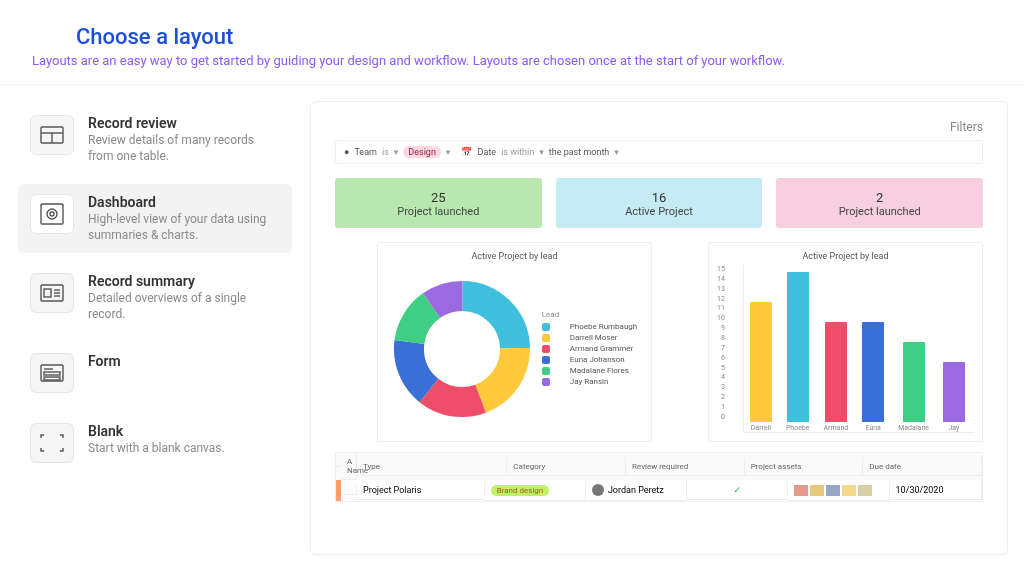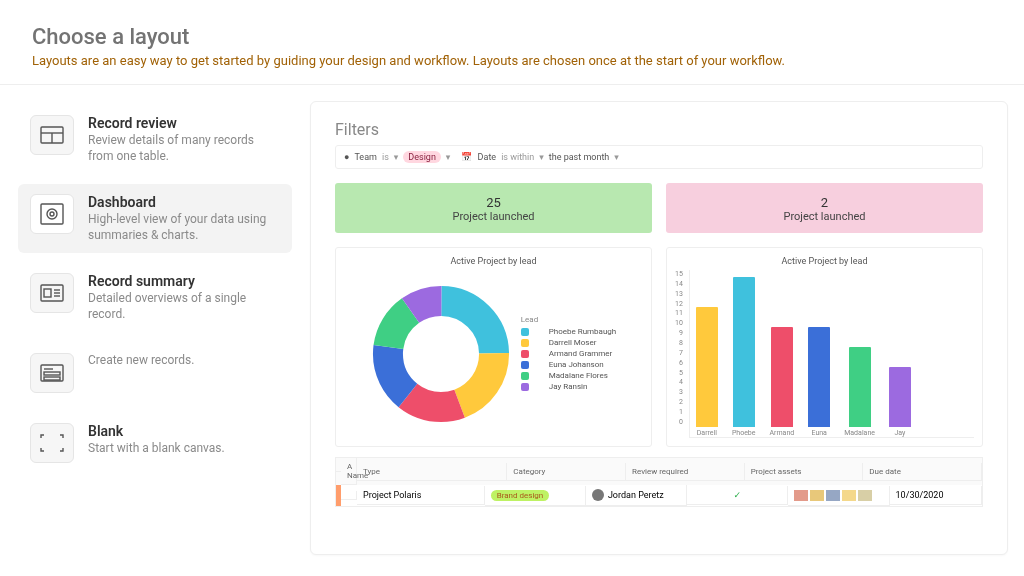--- a/index.html
+++ b/index.html
@@ -1,50 +1,50 @@
 <!DOCTYPE html>
 <html><head>
 <meta charset="utf-8">
 <style>
   * { box-sizing: border-box; margin: 0; padding: 0; font-family: -apple-system, BlinkMacSystemFont, 'Segoe UI', Roboto, sans-serif; }
   body { background: #fff; width: 1024px; height: 576px; overflow: hidden; }
   .header { padding: 24px 32px 16px; border-bottom: 1px solid #eee; }
-  .title { font-size: 22px; font-weight: 500; color: #737373; margin-bottom: 4px; }
-  .subtitle { font-size: 13px; color: #a16207; }
+  .title { font-size: 22px; font-weight: 500; color: #1d4ed8; margin-bottom: 4px; margin-left: 44px; }
+  .subtitle { font-size: 13px; color: #8b5cf6; }
   .content { display: flex; height: calc(100% - 90px); }
   .sidebar { width: 310px; padding: 20px 18px; }
   .layout-option { display: flex; align-items: flex-start; gap: 14px; padding: 10px 12px; border-radius: 6px; cursor: pointer; margin-bottom: 10px; }
   .layout-option.selected { background: #f3f3f3; }
   .layout-icon { width: 44px; height: 40px; background: #fff; border: 1px solid #e5e5e5; border-radius: 6px; display: flex; align-items: center; justify-content: center; flex-shrink: 0; color:#555;}
   .layout-option.selected .layout-icon { background:#fff; }
   .layout-option:not(.selected) .layout-icon { background:#f6f6f6; }
   .layout-text { flex: 1; }
   .layout-name { font-size: 14px; font-weight: 600; color: #333; margin-bottom: 2px; }
   .layout-desc { font-size: 12px; color: #8a8a8a; line-height: 1.3; }
   .preview { flex: 1; background: #fff; border: 1px solid #eee; border-radius: 6px; margin: 16px 16px 16px 0; padding: 18px 24px; box-shadow: 0 1px 2px rgba(0,0,0,0.03); overflow:hidden;}
-  .filters-label { font-size: 16px; color: #888; margin-bottom: 6px; }
+  .filters-label { font-size: 12px; color: #888; margin-bottom: 6px; text-align: right; }
   .filter-bar { border: 1px solid #eee; border-radius: 3px; padding: 5px 8px; font-size: 9px; color: #555; display:flex; align-items:center; gap:5px; margin-bottom:14px;}
   .chip { padding: 1px 5px; border-radius: 6px; font-size: 9px; }
   .chip-pink { background:#ffd7e0; color:#8a2240;}
   .drop { color:#999;}
   .stats { display: flex; gap: 14px; margin-bottom: 14px; }
   .stat { flex: 1; text-align: center; padding: 12px 0 10px; border-radius: 3px; }
   .stat-green { background: #b8e8b0; }
   .stat-blue  { background: #c5ecf4; }
   .stat-pink  { background: #f7cfde; }
   .stat-num { font-size: 13px; color: #333; }
   .stat-lbl { font-size: 11px; color: #444; }
   .charts { display: flex; gap: 14px; height: 200px; }
-  .chart-card { flex: 1; border: 1px solid #eee; border-radius: 3px; padding: 8px; display:flex; flex-direction:column;}
+  .chart-card { flex: 1; border: 1px solid #eee; border-radius: 3px; padding: 8px; display:flex; flex-direction:column;margin-left:42px;}
   .chart-title { font-size: 9px; color: #555; text-align: center; margin-bottom: 4px; }
   .donut-body { display:flex; align-items:center; justify-content:center; gap:10px; flex:1;}
   .legend { font-size: 8px; color:#555; }
   .legend-item { display:flex; align-items:center; gap:20px; margin-bottom:2px;}
   .legend-sw { width:8px; height:8px; border-radius:2px; display:inline-block;}
-  .bar-body { display:flex; align-items:stretch; flex:1; gap:6px;}
+  .bar-body { display:flex; align-items:stretch; flex:1; gap:18px;}
   .yaxis { display:flex; flex-direction:column; justify-content:space-between; font-size:7px; color:#888; text-align:right; padding-bottom:12px;}
   .bars { flex:1; display:flex; align-items:flex-end; gap:14px; border-left:1px solid #eee; border-bottom:1px solid #eee; padding: 0 6px;}
   .bar-col { display:flex; flex-direction:column; align-items:center; }
   .bar { width: 22px; border-radius: 1px 1px 0 0;}
   .bar-lbl { font-size:7px; color:#888; margin-top:2px;}
   .table { margin-top: 10px; border:1px solid #eee; font-size:9px; }
   .trow { display:flex; align-items:center; }
   .trow.head { background:#fafafa; color:#666; font-size:8px;}
   .tcell { border-right:1px solid #eee; border-bottom:1px solid #eee; padding:4px 6px; display:flex; align-items:center; gap:4px;}
   .handle { width:5px; background:#ff9d6c; align-self:stretch;}
@@ -112,21 +112,21 @@
     <div class="layout-option">
       <div class="layout-icon">
         <svg width="24" height="18" viewBox="0 0 24 18" fill="none" stroke="#555" stroke-width="1.4">
             <rect x="1" y="1" width="22" height="16" rx="1"></rect>
             <line x1="4" y1="5" x2="13" y2="5"></line>
             <rect x="4" y="8" width="16" height="3"></rect>
             <rect x="4" y="13" width="16" height="3"></rect>
           </svg>
       </div>
       <div class="layout-text">
-        <div class="layout-desc">Create new records.</div>
+        <div class="layout-name">Form</div>
       </div>
     </div>
 
     <div class="layout-option">
       <div class="layout-icon">
         <svg width="24" height="18" viewBox="0 0 24 18" fill="none" stroke="#555" stroke-width="1.4">
             <path d="M4 1h-3v3 M20 1h3v3 M4 17h-3v-3 M20 17h3v-3"></path>
           </svg>
       </div>
       <div class="layout-text">
@@ -151,20 +151,24 @@
       <span class="drop">is within</span>
         <span class="drop">▾</span>
       <span>the past month</span>
         <span class="drop">▾</span>
     </div>
 
     <div class="stats">
       <div class="stat stat-green">
         <div class="stat-num">25</div>
         <div class="stat-lbl">Project launched</div>
+      </div>
+      <div class="stat stat-blue">
+        <div class="stat-num">16</div>
+        <div class="stat-lbl">Active Project</div>
       </div>
       <div class="stat stat-pink">
         <div class="stat-num">2</div>
         <div class="stat-lbl">Project launched</div>
       </div>
     </div>
 
     <div class="charts">
       <div class="chart-card">
         <div class="chart-title">Active Project by lead</div>

